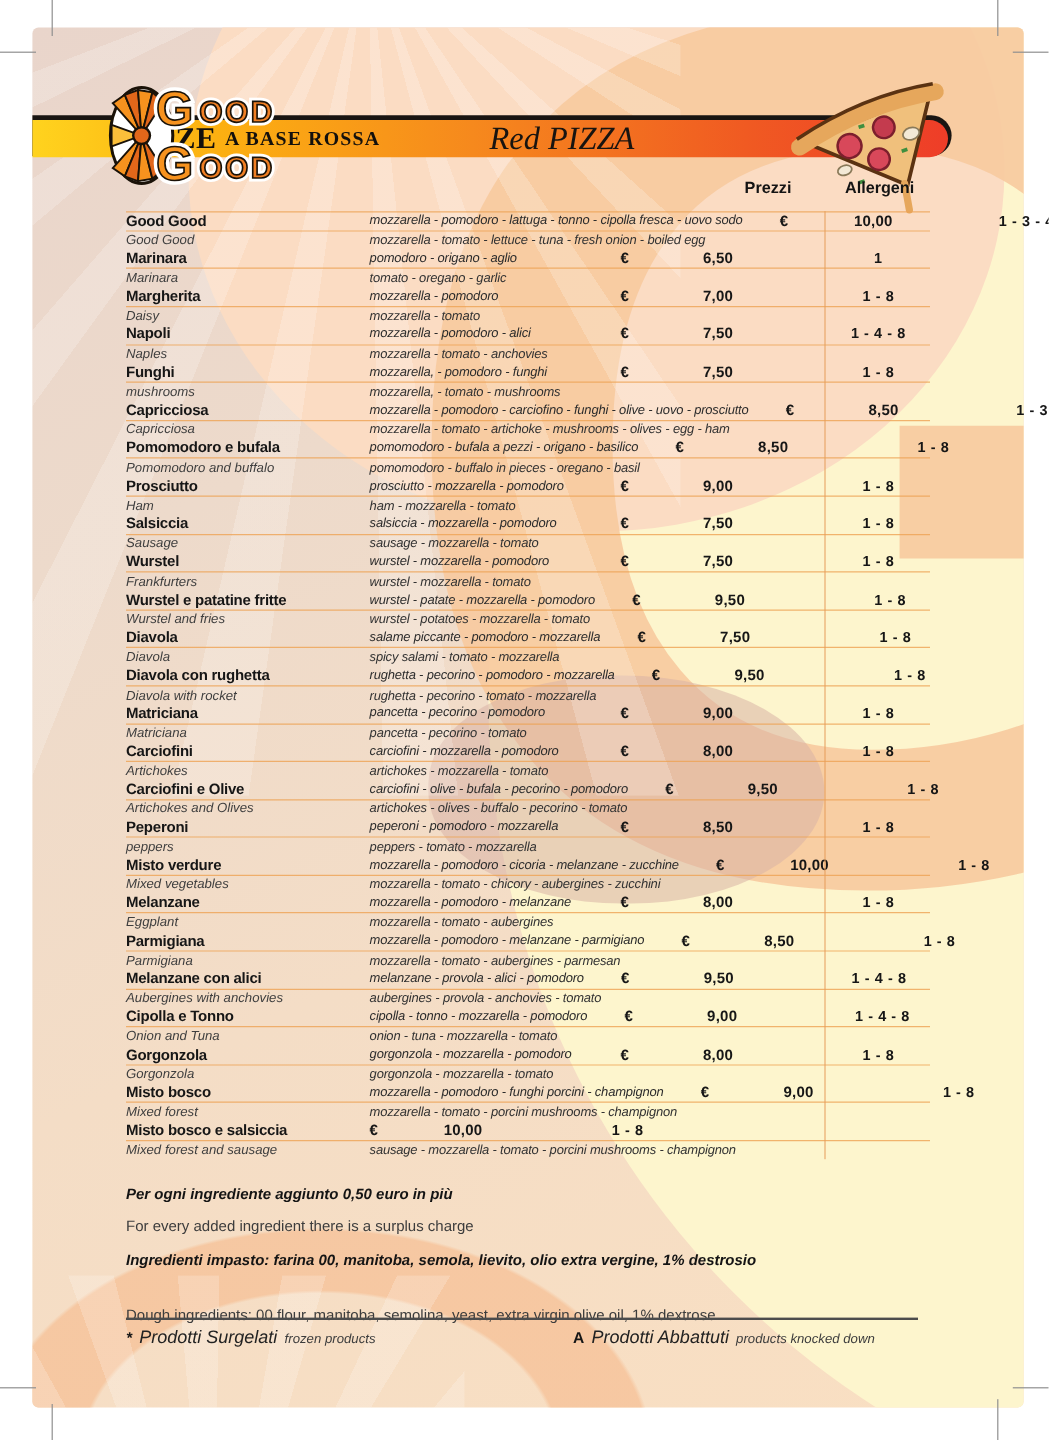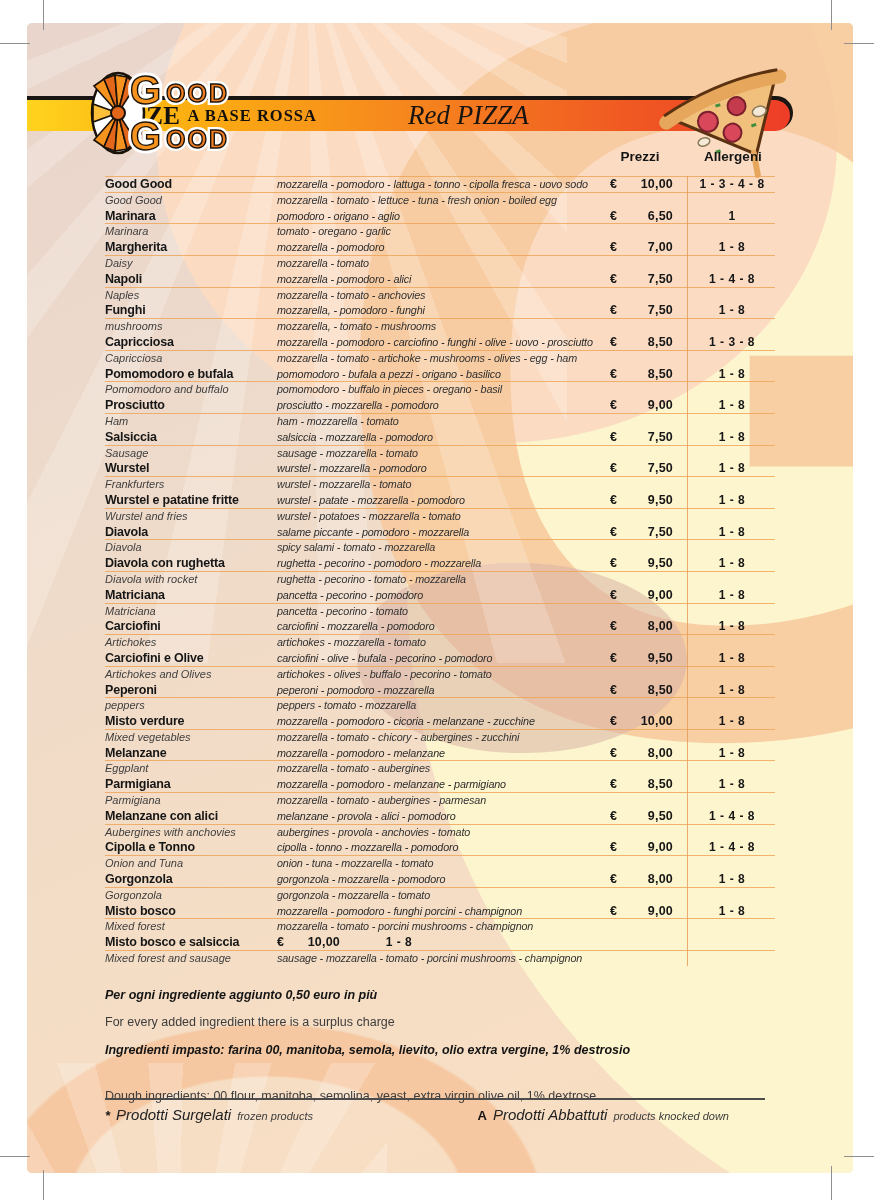--- a/index.html
+++ b/index.html
@@ -37,21 +37,21 @@
   #pizza-art{position:absolute;left:636px;top:64px;}
 
   
   .colhdr{position:absolute;top:149px;font-weight:bold;font-size:13.5px;text-align:center;color:#141414;}
   #hdr-prezzi{left:598px;width:84px;}
   #hdr-allergeni{left:689px;width:88px;}
 
   
   #rows{position:absolute;left:105px;top:176px;width:670px;border-top:1px solid rgba(238,163,84,.8);}
   #vdivider{position:absolute;left:687px;top:176px;width:1px;height:790px;background:rgba(230,158,92,.85);}
-  .menu-line{display:flex;align-items:flex-start;height:15.8px;line-height:15.2px;white-space:nowrap;box-sizing:border-box;}
+  .menu-line{display:flex;align-items:flex-end;height:15.8px;line-height:15.2px;white-space:nowrap;box-sizing:border-box;gap:31px;}
   .line-it{border-bottom:1px solid rgba(238,163,84,.8);}
   .c-name{font-weight:bold;font-size:12.5px;min-width:167px;flex:0 0 auto;padding-right:5px;letter-spacing:-.2px;}
   .c-ing{flex:1 1 auto;font-style:italic;font-size:10.8px;color:#2c2c2c;letter-spacing:-.15px;overflow:visible;}
   .c-euro{flex:0 0 20px;font-weight:bold;font-size:12.5px;}
   .c-price{flex:0 0 43px;text-align:right;font-weight:bold;font-size:12.5px;letter-spacing:.2px;}
   .c-gap{flex:0 0 16px;}
   .c-allerg{flex:0 0 86px;text-align:center;font-weight:bold;font-size:12px;letter-spacing:.5px;}
   .c-name-en{font-style:italic;font-size:11px;color:#3e3e3e;min-width:167px;flex:0 0 auto;padding-right:5px;}
   .c-ing-en{flex:1 1 auto;font-style:italic;font-size:10.8px;color:#323232;letter-spacing:-.15px;}
   .c-tail{flex:0 0 165px;}

